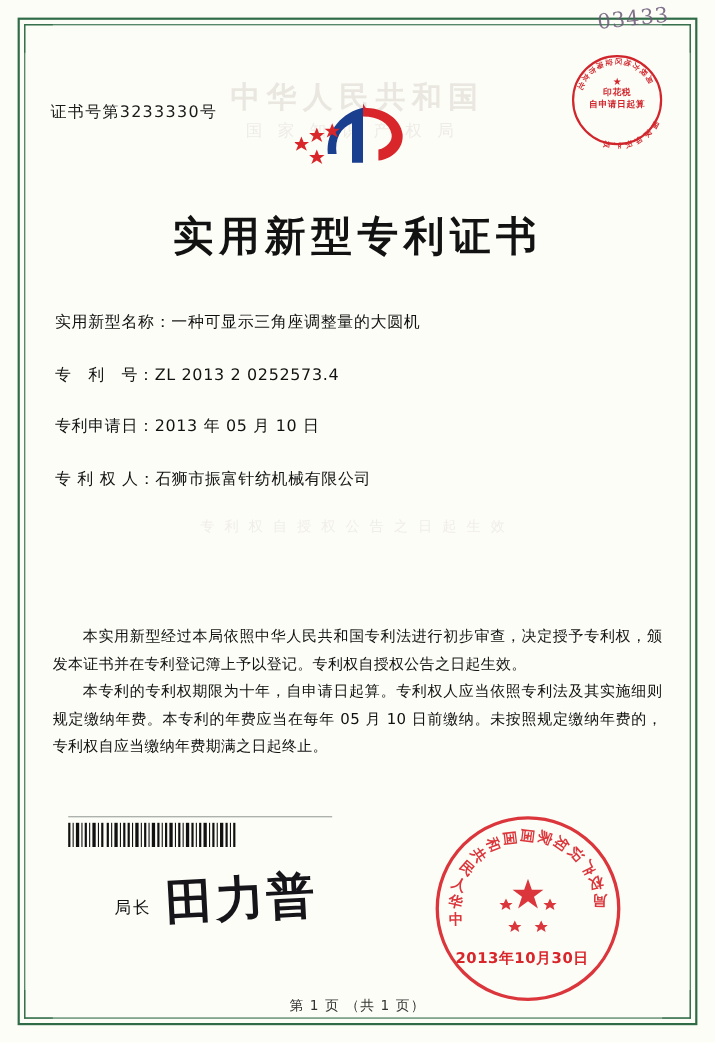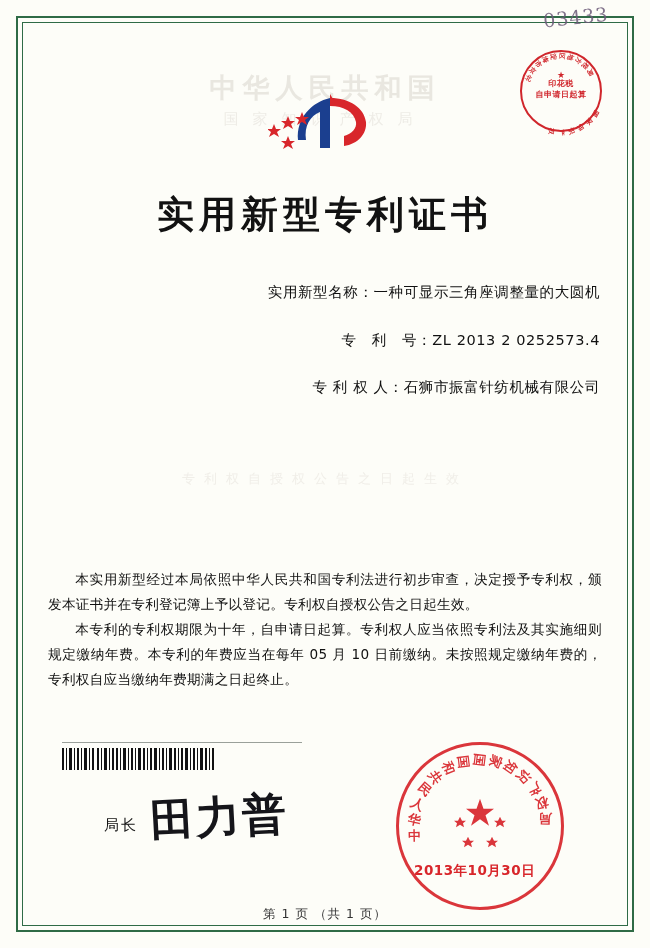--- a/index.html
+++ b/index.html
@@ -168,21 +168,20 @@
     color: #121212;
     letter-spacing: 5px;
   }
 
   
   .fields {
     position: absolute;
     left: 50px;
     top: 283px;
     width: 550px;
-    text-align: right;
   }
   .field-row {
     font-size: 14.5px;
     color: #111;
     margin-bottom: 28.5px;
     letter-spacing: .6px;
     white-space: nowrap;
   }
   .field-label {
     display: inline-block;
@@ -314,20 +313,21 @@
   <div class="corner tr"></div>
   <div class="corner bl"></div>
   <div class="corner br"></div>
 
   <div class="hand-number">03433</div>
 
   <div class="watermark">中华人民共和国</div>
   <div class="watermark2">国家知识产权局</div>
   <div class="watermark3">专利权自授权公告之日起生效</div>
 
+  <div class="cert-no">证书号第3233330号</div>
 
   <div class="logo">
     <svg viewBox="0 0 110 90" width="110" height="90">
       <path d="M30 62 C28 40 44 24 62 20 L62 70 L52 70 L52 34 C42 38 36 48 38 62 Z" fill="#1b3f8f"></path>
       <path d="M62 20 C82 20 96 30 98 44 C99 56 90 66 76 68 L76 58 C84 56 89 50 88 44 C86 34 76 28 62 28 Z" fill="#d8262b"></path>
       <path d="M62 16 L68 26 L62 24 Z" fill="#d8262b"></path>
       <g fill="#d8262b">
         <polygon points="6,46 8,51 13,51 9,54 11,59 6,56 1,59 3,54 -1,51 4,51"></polygon>
         <polygon points="20,38 22,43 27,43 23,46 25,51 20,48 15,51 17,46 13,43 18,43"></polygon>
         <polygon points="20,58 22,63 27,63 23,66 25,71 20,68 15,71 17,66 13,63 18,63"></polygon>
@@ -363,20 +363,23 @@
   </div>
 
   <div class="main-title">实用新型专利证书</div>
 
   <div class="fields">
     <div class="field-row">
       <span class="field-label">实用新型名称：</span><span class="field-value">一种可显示三角座调整量的大圆机</span>
     </div>
     <div class="field-row">
       <span class="field-label">专　利　号：</span><span class="field-value">ZL 2013 2 0252573.4</span>
+    </div>
+    <div class="field-row">
+      <span class="field-label">专利申请日：</span><span class="field-value">2013 年 05 月 10 日</span>
     </div>
     <div class="field-row">
       <span class="field-label">专 利 权 人：</span><span class="field-value">石狮市振富针纺机械有限公司</span>
     </div>
   </div>
 
   <div class="body-text">
     <p>本实用新型经过本局依照中华人民共和国专利法进行初步审查，决定授予专利权，颁发本证书并在专利登记簿上予以登记。专利权自授权公告之日起生效。</p>
     <p>本专利的专利权期限为十年，自申请日起算。专利权人应当依照专利法及其实施细则规定缴纳年费。本专利的年费应当在每年 05 月 10 日前缴纳。未按照规定缴纳年费的，专利权自应当缴纳年费期满之日起终止。</p>
   </div>

